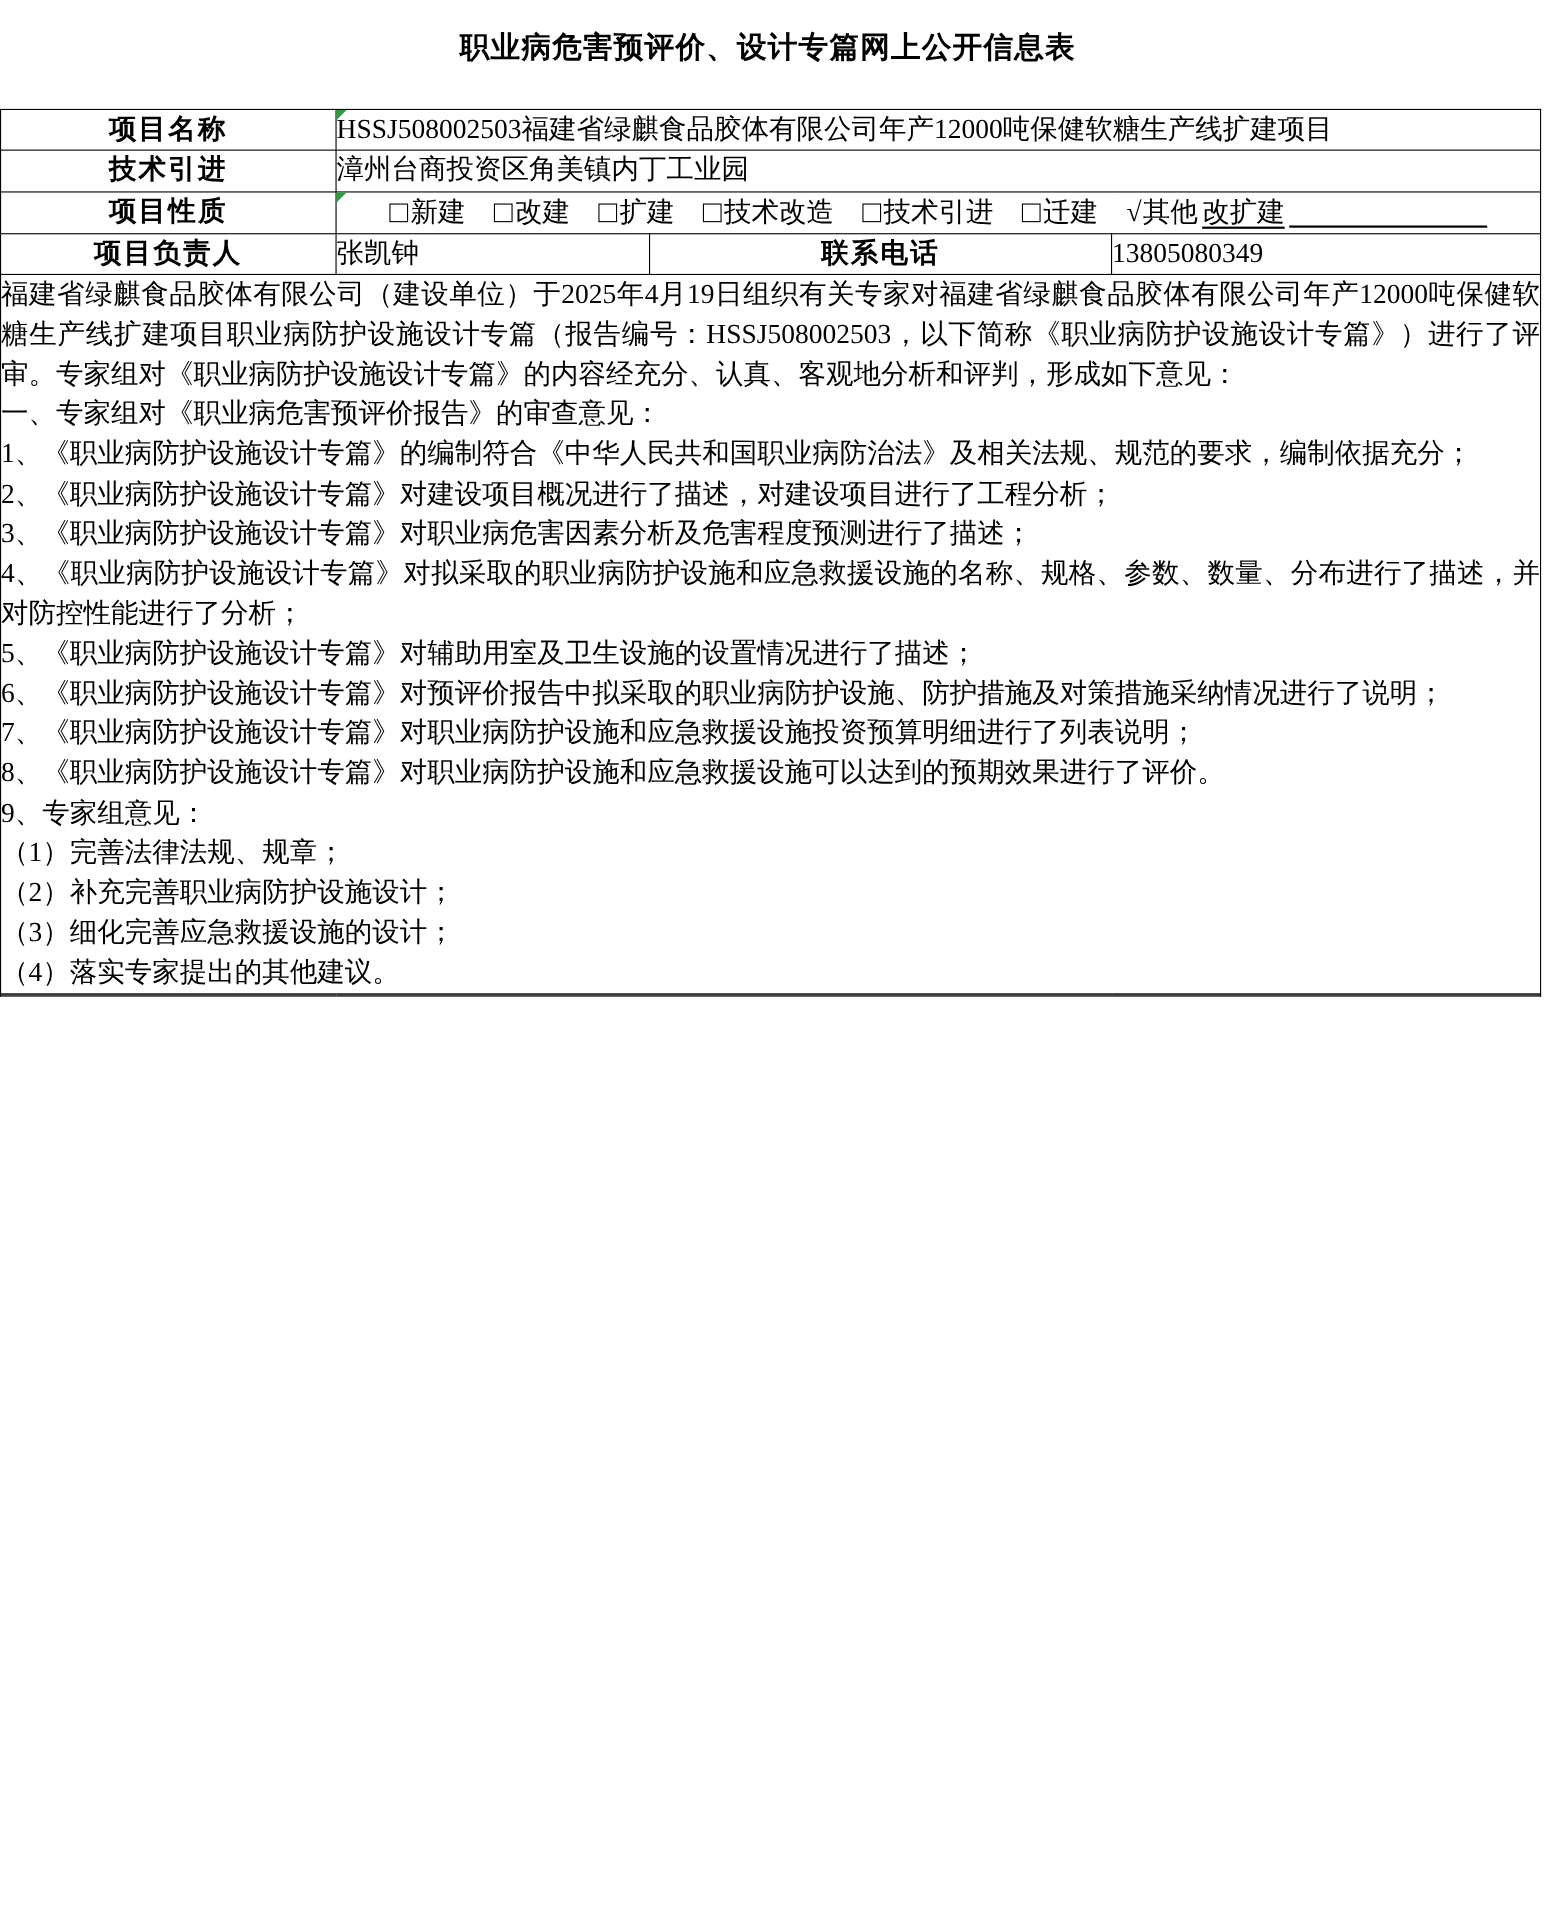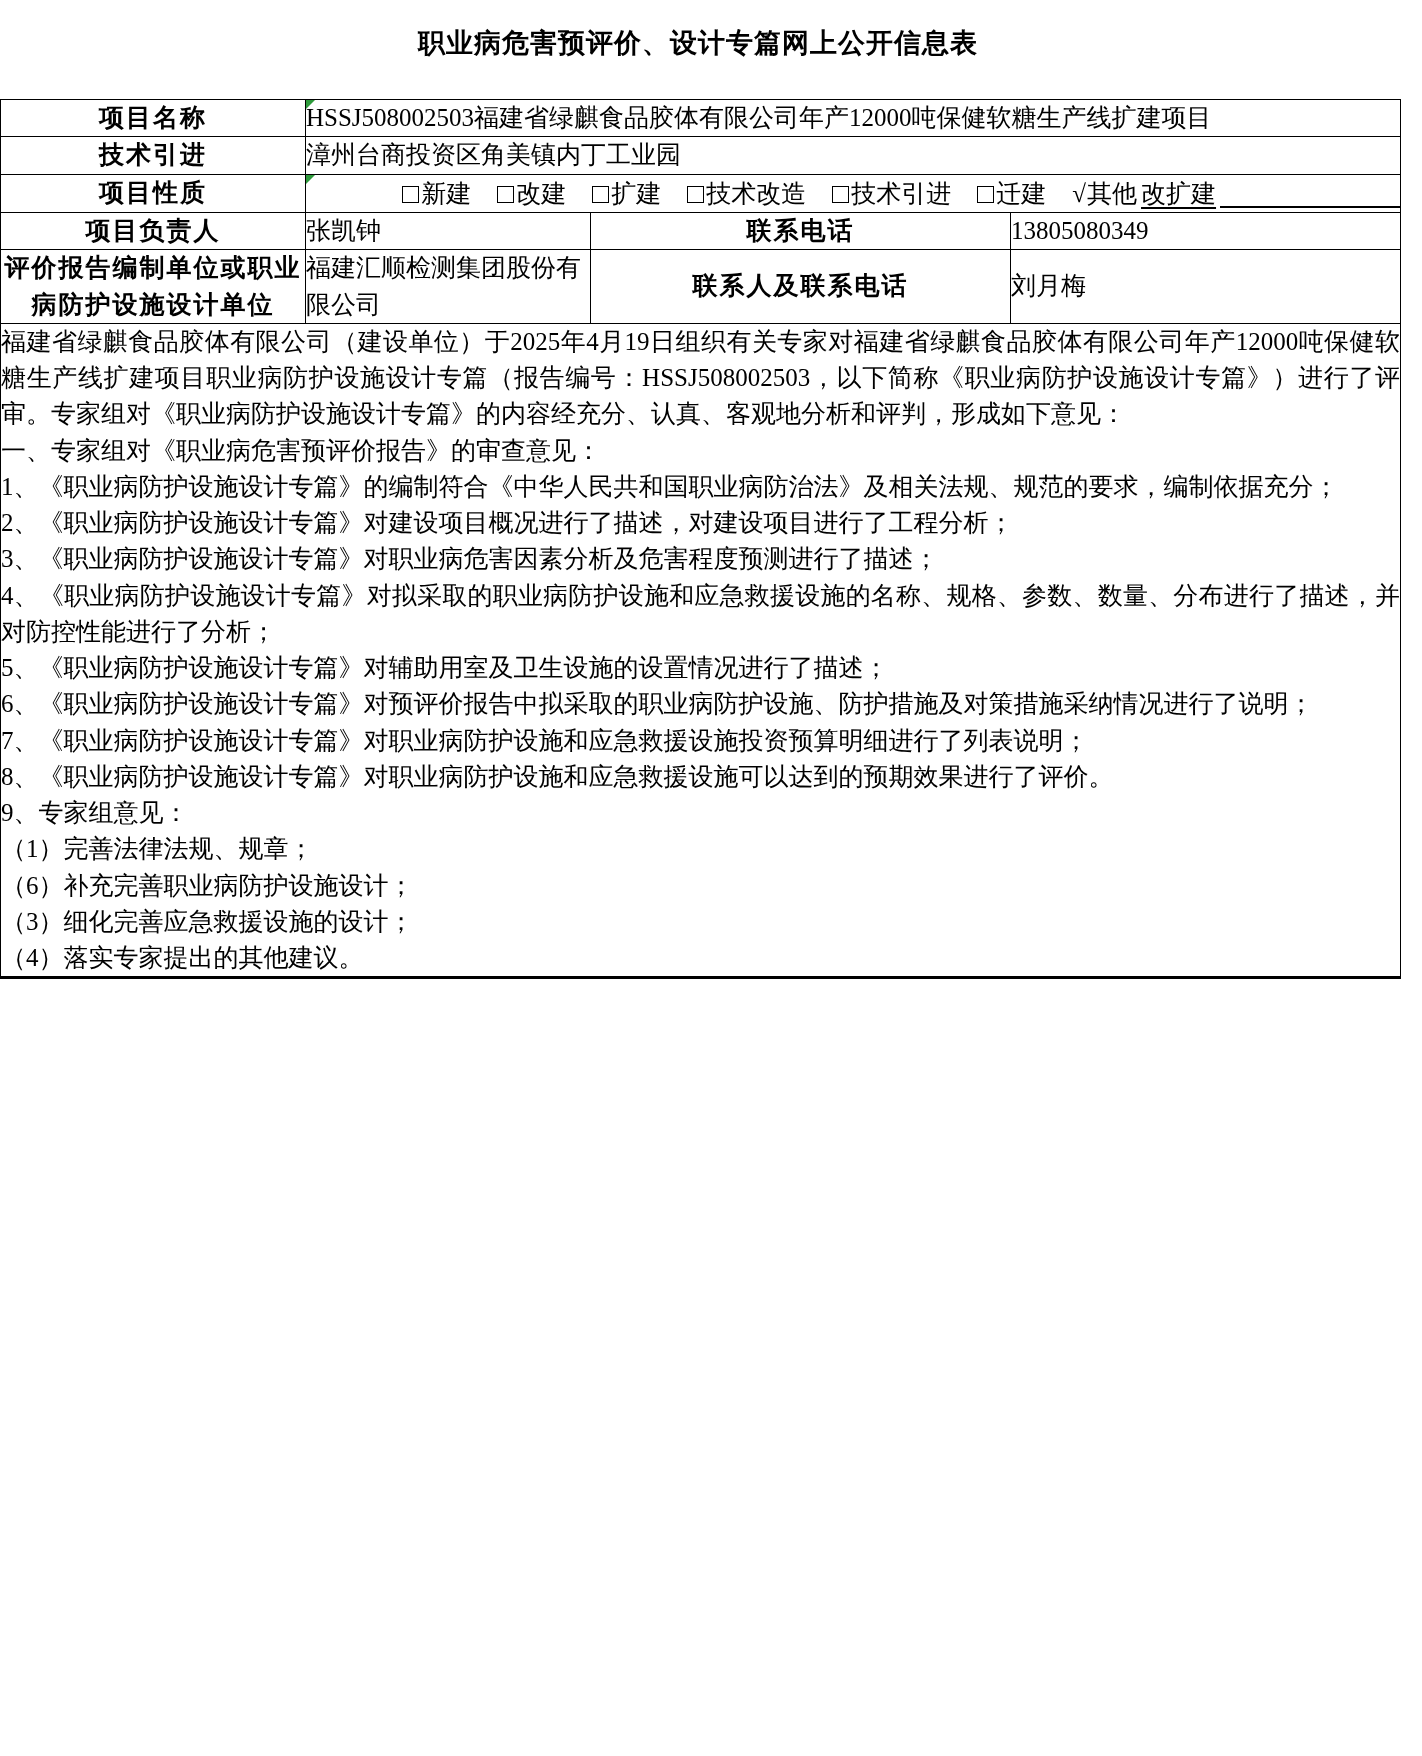--- a/index.html
+++ b/index.html
@@ -44,21 +44,21 @@
     text-align: center;
     font-weight: bold;
     letter-spacing: 2px;
     padding: 14px 6px;
   }
   .val-center {
     text-align: left;
     padding: 14px 10px;
   }
   .val-left {
-    text-align: right;
+    text-align: center;
     padding: 10px 8px 12px 8px;
   }
   .cell-multiline {
     line-height: 1.5;
   }
   .nature-line {
     display: block;
     line-height: 1.5;
     white-space: normal;
   }
@@ -181,44 +181,38 @@
       </tr>
 
       <tr>
         <td class="lbl">项目负责人</td>
         <td class="val-center">张凯钟</td>
         <td class="lbl">联系电话</td>
         <td class="val-center">13805080349</td>
       </tr>
 
 
-      <tr>
-        <td class="lbl">评价报告编制单位或职业病防护设施设计单位</td>
-        <td class="val-center cell-multiline">福建汇顺检测集团股份有限公司</td>
-        <td class="lbl">联系人及联系电话</td>
-        <td class="val-center">刘月梅</td>
-      </tr>
 
 
       <tr>
         <td class="body-block" colspan="4">
           <div id="review-paragraphs">
               <p class="p-just">福建省绿麒食品胶体有限公司（建设单位）于2025年4月19日组织有关专家对福建省绿麒食品胶体有限公司年产12000吨保健软糖生产线扩建项目职业病防护设施设计专篇（报告编号：HSSJ508002503，以下简称《职业病防护设施设计专篇》）进行了评审。专家组对《职业病防护设施设计专篇》的内容经充分、认真、客观地分析和评判，形成如下意见：</p>
               <p class="p-plain">一、专家组对《职业病危害预评价报告》的审查意见：</p>
               <p class="p-just">1、《职业病防护设施设计专篇》的编制符合《中华人民共和国职业病防治法》及相关法规、规范的要求，编制依据充分；</p>
               <p class="p-just">2、《职业病防护设施设计专篇》对建设项目概况进行了描述，对建设项目进行了工程分析；</p>
               <p class="p-plain">3、《职业病防护设施设计专篇》对职业病危害因素分析及危害程度预测进行了描述；</p>
               <p class="p-just">4、《职业病防护设施设计专篇》对拟采取的职业病防护设施和应急救援设施的名称、规格、参数、数量、分布进行了描述，并对防控性能进行了分析；</p>
               <p class="p-plain">5、《职业病防护设施设计专篇》对辅助用室及卫生设施的设置情况进行了描述；</p>
               <p class="p-just">6、《职业病防护设施设计专篇》对预评价报告中拟采取的职业病防护设施、防护措施及对策措施采纳情况进行了说明；</p>
               <p class="p-just">7、《职业病防护设施设计专篇》对职业病防护设施和应急救援设施投资预算明细进行了列表说明；</p>
               <p class="p-just">8、《职业病防护设施设计专篇》对职业病防护设施和应急救援设施可以达到的预期效果进行了评价。</p>
               <p class="p-plain">9、专家组意见：</p>
               <p class="p-plain">（1）完善法律法规、规章；</p>
-              <p class="p-plain">（6）补充完善职业病防护设施设计；</p>
+              <p class="p-plain">（2）补充完善职业病防护设施设计；</p>
               <p class="p-plain">（3）细化完善应急救援设施的设计；</p>
               <p class="p-plain">（4）落实专家提出的其他建议。</p>
             </div>
         </td>
       </tr>
 
       <tr>
         <td class="section-head" colspan="4"></td>
       </tr>
 

